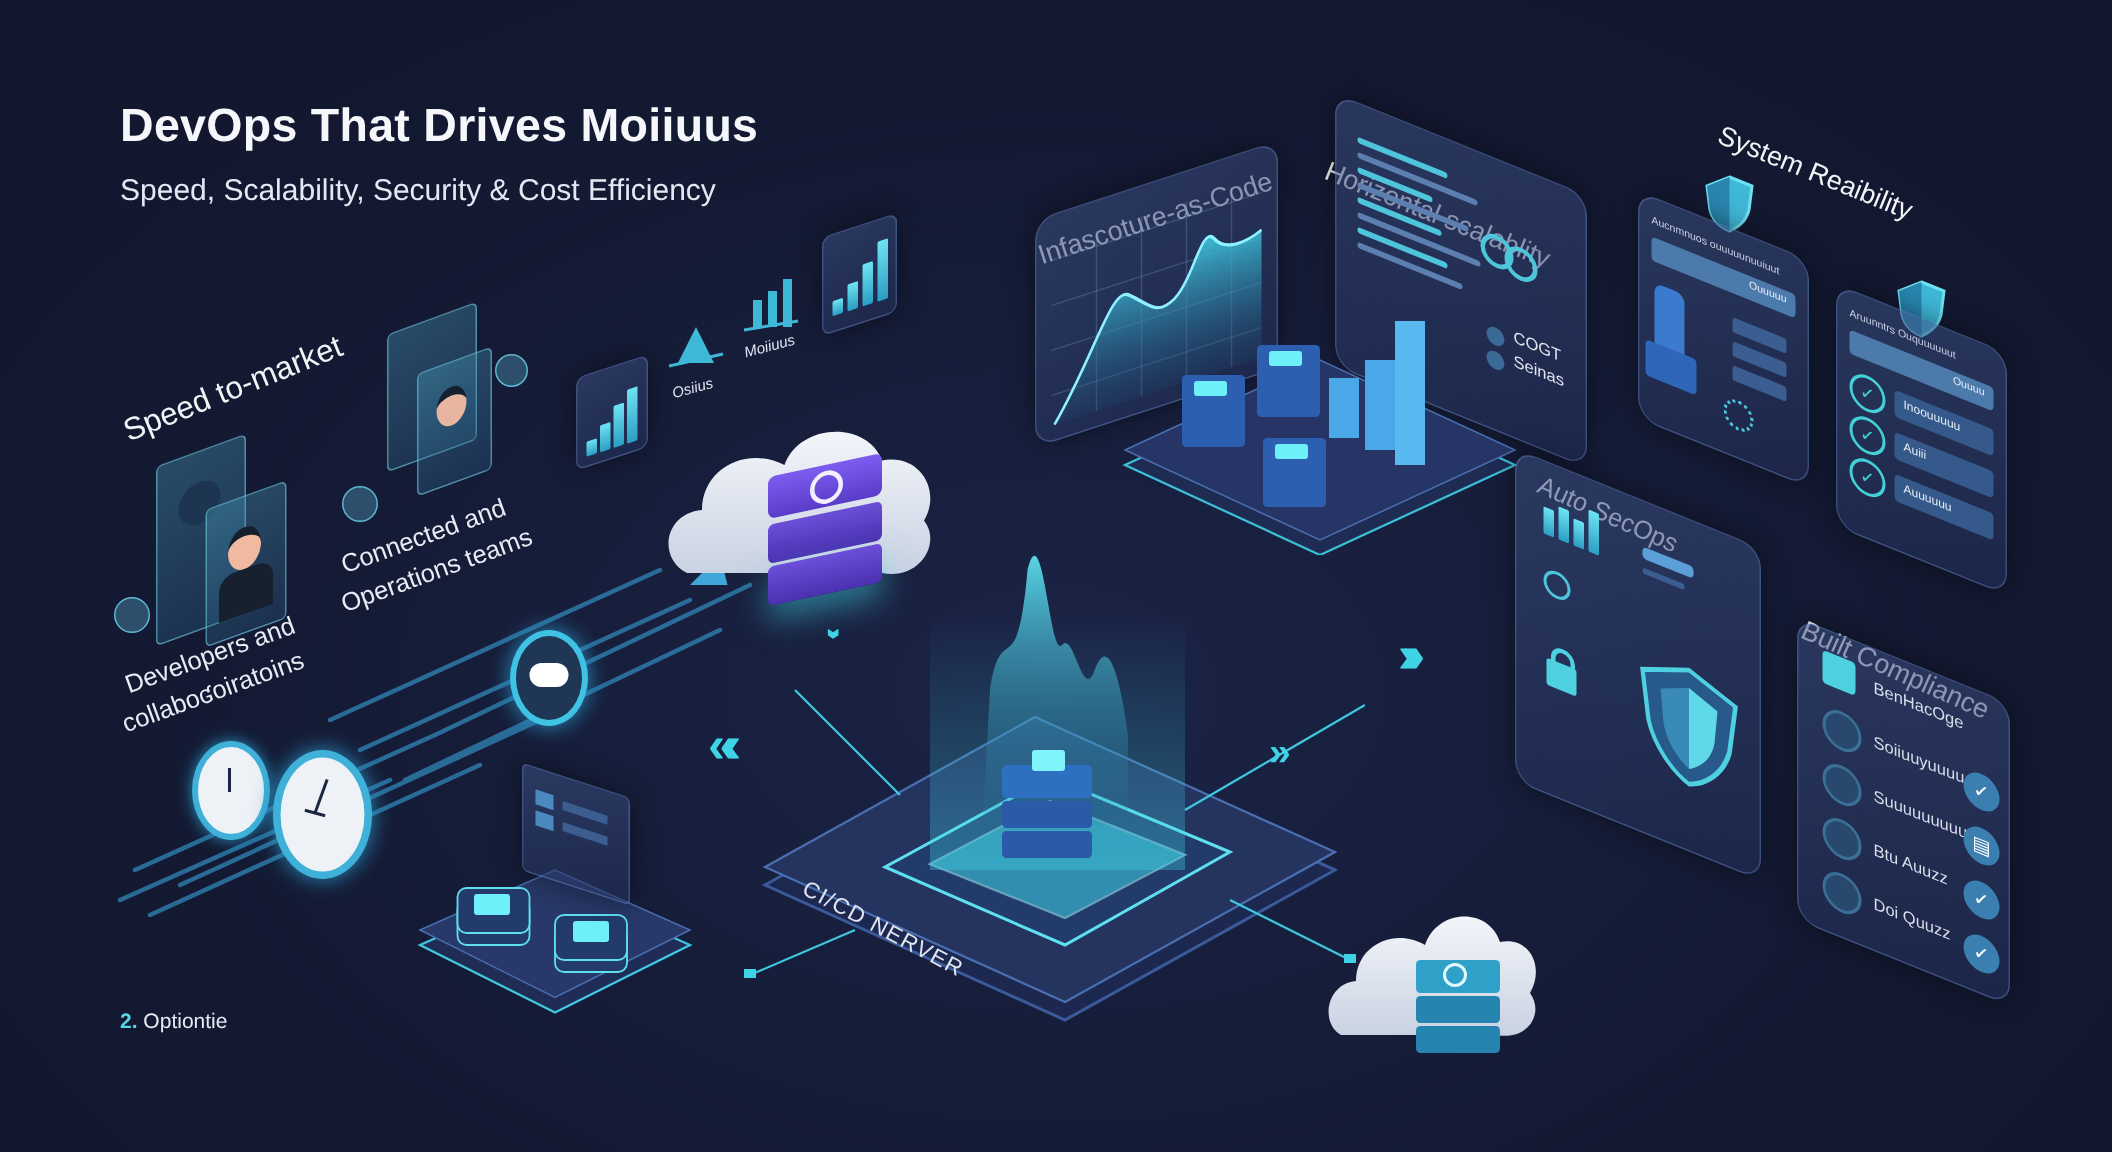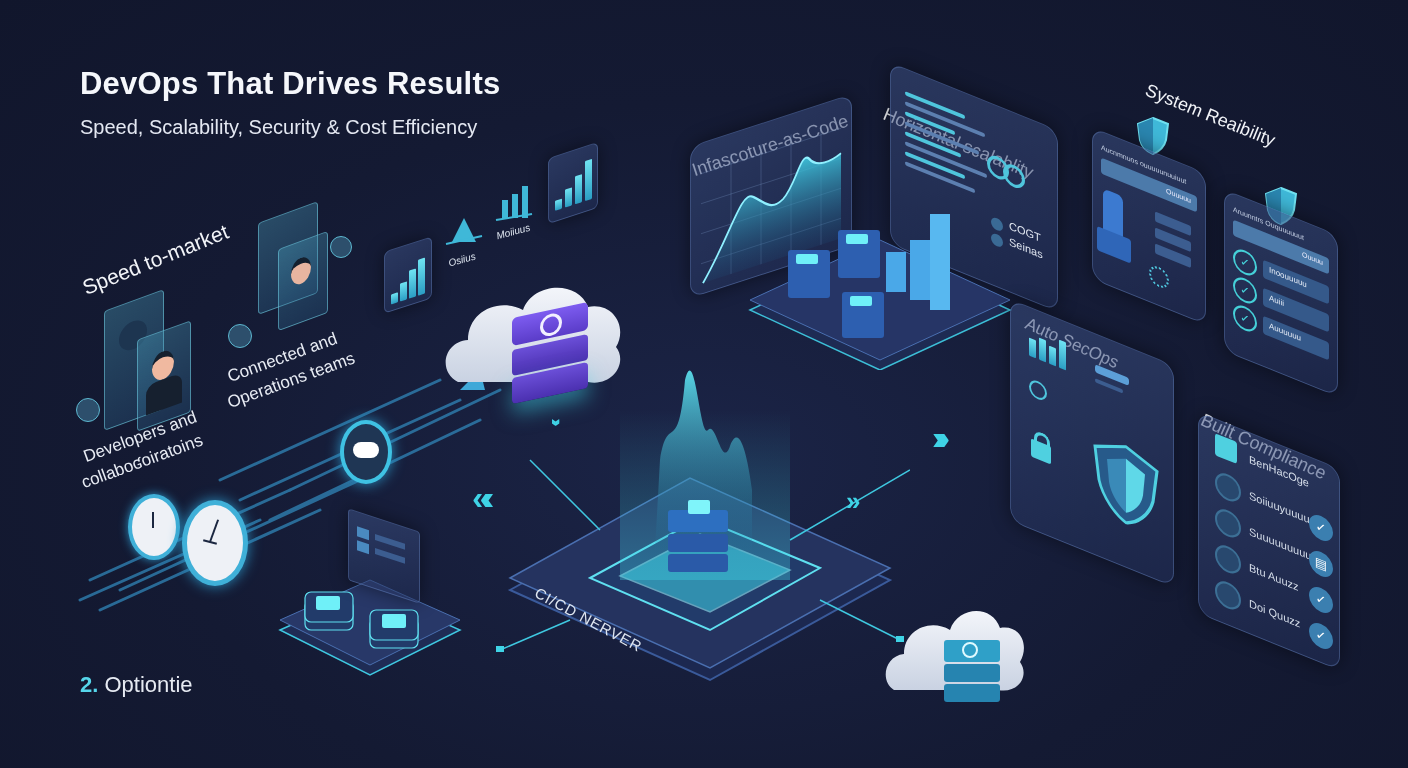--- a/index.html
+++ b/index.html
@@ -7,34 +7,34 @@
   .bg{position:absolute;inset:0;background:radial-gradient(ellipse at 50% 60%,#1b2447 0%,#141a33 55%,#11162c 100%);}
   .abs{position:absolute;}
   .title{left:80px;top:66px;font-size:31px;font-weight:bold;letter-spacing:0.2px;color:#f5f7fb;}
   .subtitle{left:80px;top:116px;font-size:20px;color:#e4e8f2;}
   .label{color:#f2f4f8;font-size:20px;white-space:nowrap;transform-origin:left bottom;}
   .label-sm{font-size:17px;color:#e8ecf4;line-height:22px;white-space:nowrap;}
   .panel{background:linear-gradient(160deg,rgba(60,80,130,0.55),rgba(35,48,90,0.55));border:1px solid rgba(110,140,200,0.35);border-radius:14px;box-shadow:0 0 18px rgba(0,0,0,0.45);}
   .glass{background:linear-gradient(160deg,rgba(80,170,200,0.35),rgba(40,90,130,0.35));border:1px solid rgba(120,220,240,0.5);border-radius:4px;}
   .bar{position:absolute;bottom:0;width:7px;background:linear-gradient(#6fe3f2,#2b9ec4);border-radius:1px;}
   .chev{color:#3fd3e6;font-weight:bold;font-size:34px;letter-spacing:-8px;}
-  .opt{left:80px;top:672px;font-size:22px;color:#e6eaf2;}
+  .opt{left:80px;top:672px;font-size:14px;color:#e6eaf2;}
   .opt .num{color:#56d6ea;font-weight:bold;}
   .comp-row{position:absolute;left:16px;height:30px;width:170px;}
   .comp-icon{position:absolute;left:0;top:0;width:22px;height:22px;border-radius:50%;background:#28486e;border:2px solid #3c6f95;}
   .comp-text{position:absolute;left:34px;top:6px;font-size:11px;color:#d6deea;}
   .comp-check{position:absolute;left:120px;top:4px;width:24px;height:24px;border-radius:50%;background:#3b7fb0;color:#fff;font-size:13px;text-align:center;line-height:24px;}
   .check-circle{width:20px;height:20px;border-radius:50%;border:2px solid #45d0d8;color:#45d0d8;text-align:center;line-height:20px;font-size:12px;}
 </style>
 </head>
 <body>
 
 <div class="bg"></div>
 
-<div class="abs title">DevOps That Drives Results</div>
+<div class="abs title">DevOps That Drives Moiiuus</div>
 <div class="abs subtitle">Speed, Scalability, Security &amp; Cost Efficiency</div>
 
 <div class="abs label" style="left:88px;top:276px;font-size:21px;transform:rotate(-22deg);">Speed to-market</div>
 
 <div class="abs glass" style="left:104px;top:300px;width:58px;height:118px;transform:skewY(-20deg);">
   <div style="position:absolute;left:14px;top:20px;width:28px;height:28px;border-radius:50%;background:#1d3550;"></div>
 </div>
 <div class="abs glass" style="left:137px;top:330px;width:52px;height:90px;transform:skewY(-20deg);">
   <div style="position:absolute;left:14px;top:20px;width:22px;height:22px;border-radius:50%;background:#f0b9a0;border-top:6px solid #15202e;"></div>
   <div style="position:absolute;left:8px;top:48px;width:36px;height:30px;border-radius:10px 10px 0 0;background:#16202f;"></div>

